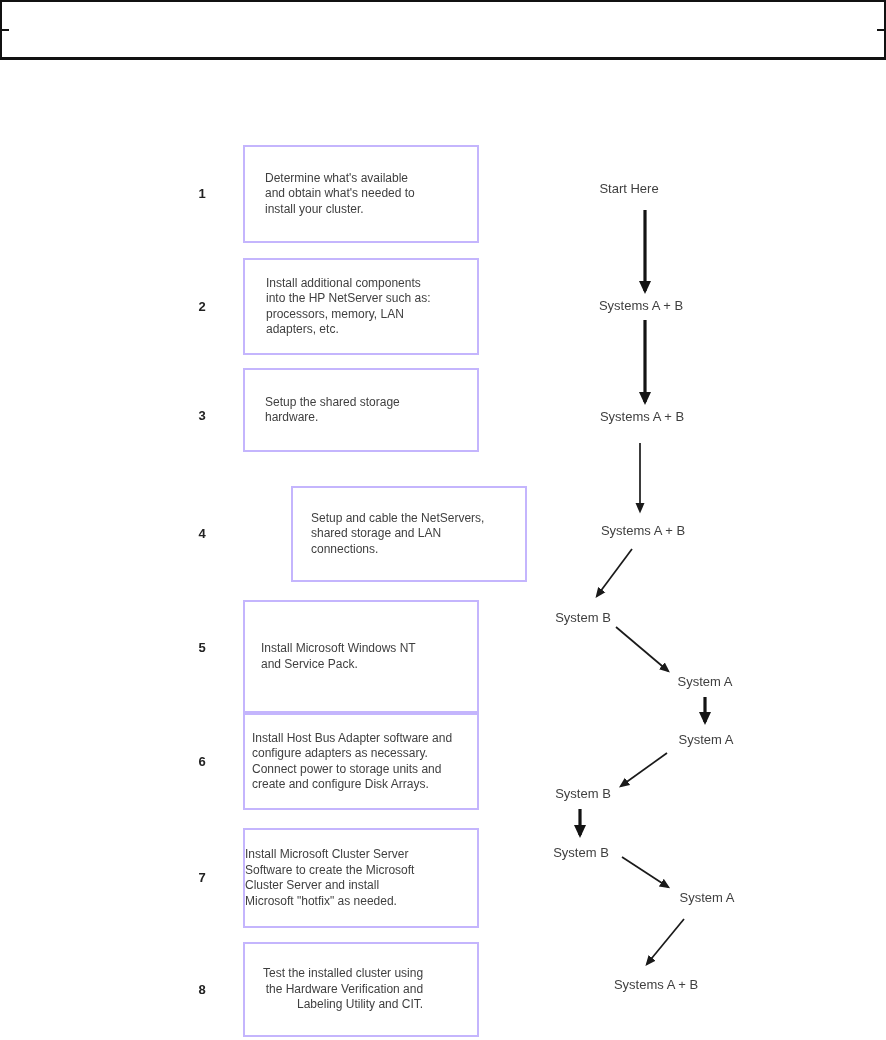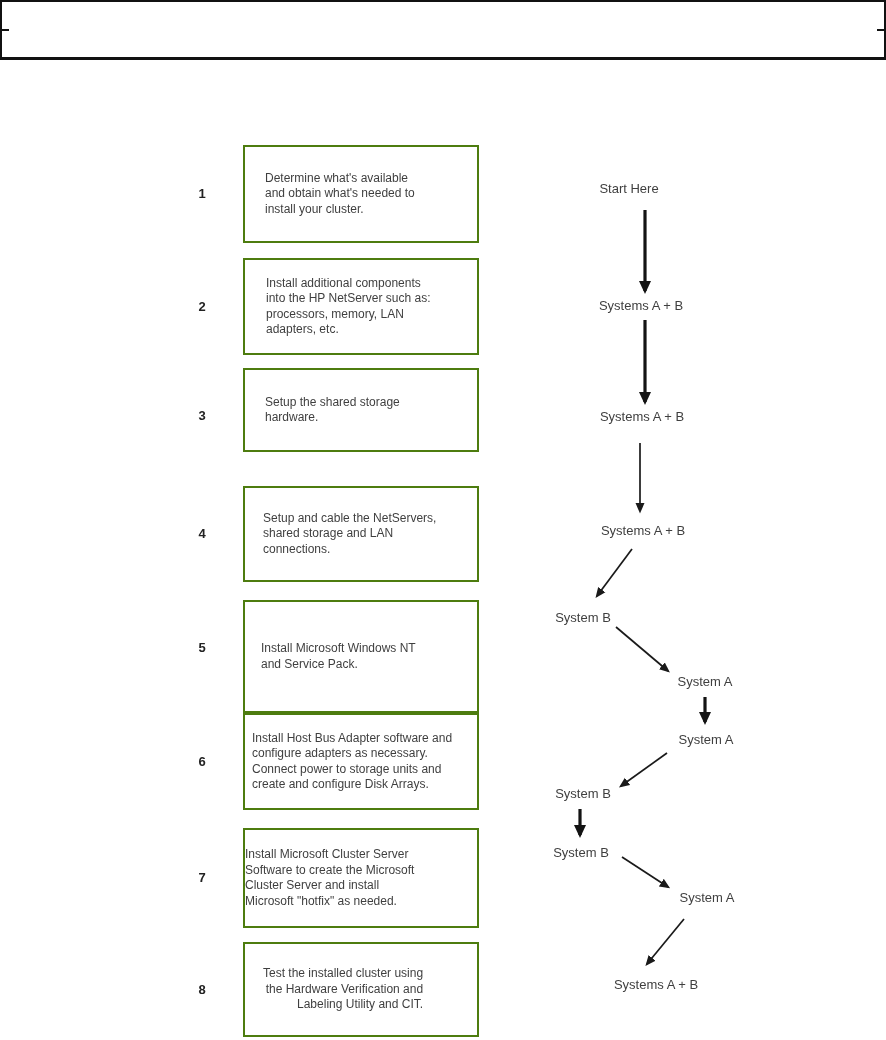--- a/index.html
+++ b/index.html
@@ -40,21 +40,21 @@
     width: 32px;
     text-align: center;
     font-size: 13px;
     font-weight: bold;
     color: #222;
   }
   .step-box {
     position: absolute;
     left: 243px;
     width: 236px;
-    border: 2px solid #4d7c0f;
+    border: 2px solid #c4b5fd;
     background: #fff;
     display: flex;
     align-items: center;
     color: #3f3f3f;
     font-size: 12px;
     line-height: 15.5px;
     white-space: pre-line;
     padding-right: 6px;
   }
 
@@ -87,21 +87,21 @@
 install your cluster.</span></div>
       <div class="step-num" style="top: 298.5px;">2</div>
       <div class="step-box" style="top: 258px; height: 97px; padding-left: 21px;"><span>Install additional components
 into the HP NetServer such as:
 processors, memory, LAN
 adapters, etc.</span></div>
       <div class="step-num" style="top: 408px;">3</div>
       <div class="step-box" style="top: 368px; height: 84px; padding-left: 20px;"><span>Setup the shared storage
 hardware.</span></div>
       <div class="step-num" style="top: 526px;">4</div>
-      <div class="step-box" style="top: 486px; height: 96px; padding-left: 18px;"><span>Setup and cable the NetServers,
+      <div class="step-box" style="top: 486px; height: 96px; padding-left: 18px; margin-left: 48px;"><span>Setup and cable the NetServers,
 shared storage and LAN
 connections.</span></div>
       <div class="step-num" style="top: 639.5px;">5</div>
       <div class="step-box" style="top: 600px; height: 113px; padding-left: 16px;"><span>Install Microsoft Windows NT
 and Service Pack.</span></div>
       <div class="step-num" style="top: 753.5px;">6</div>
       <div class="step-box" style="top: 713px; height: 97px; padding-left: 7px;"><span>Install Host Bus Adapter software and
 configure adapters as necessary.
 Connect power to storage units and
 create and configure Disk Arrays.</span></div>

